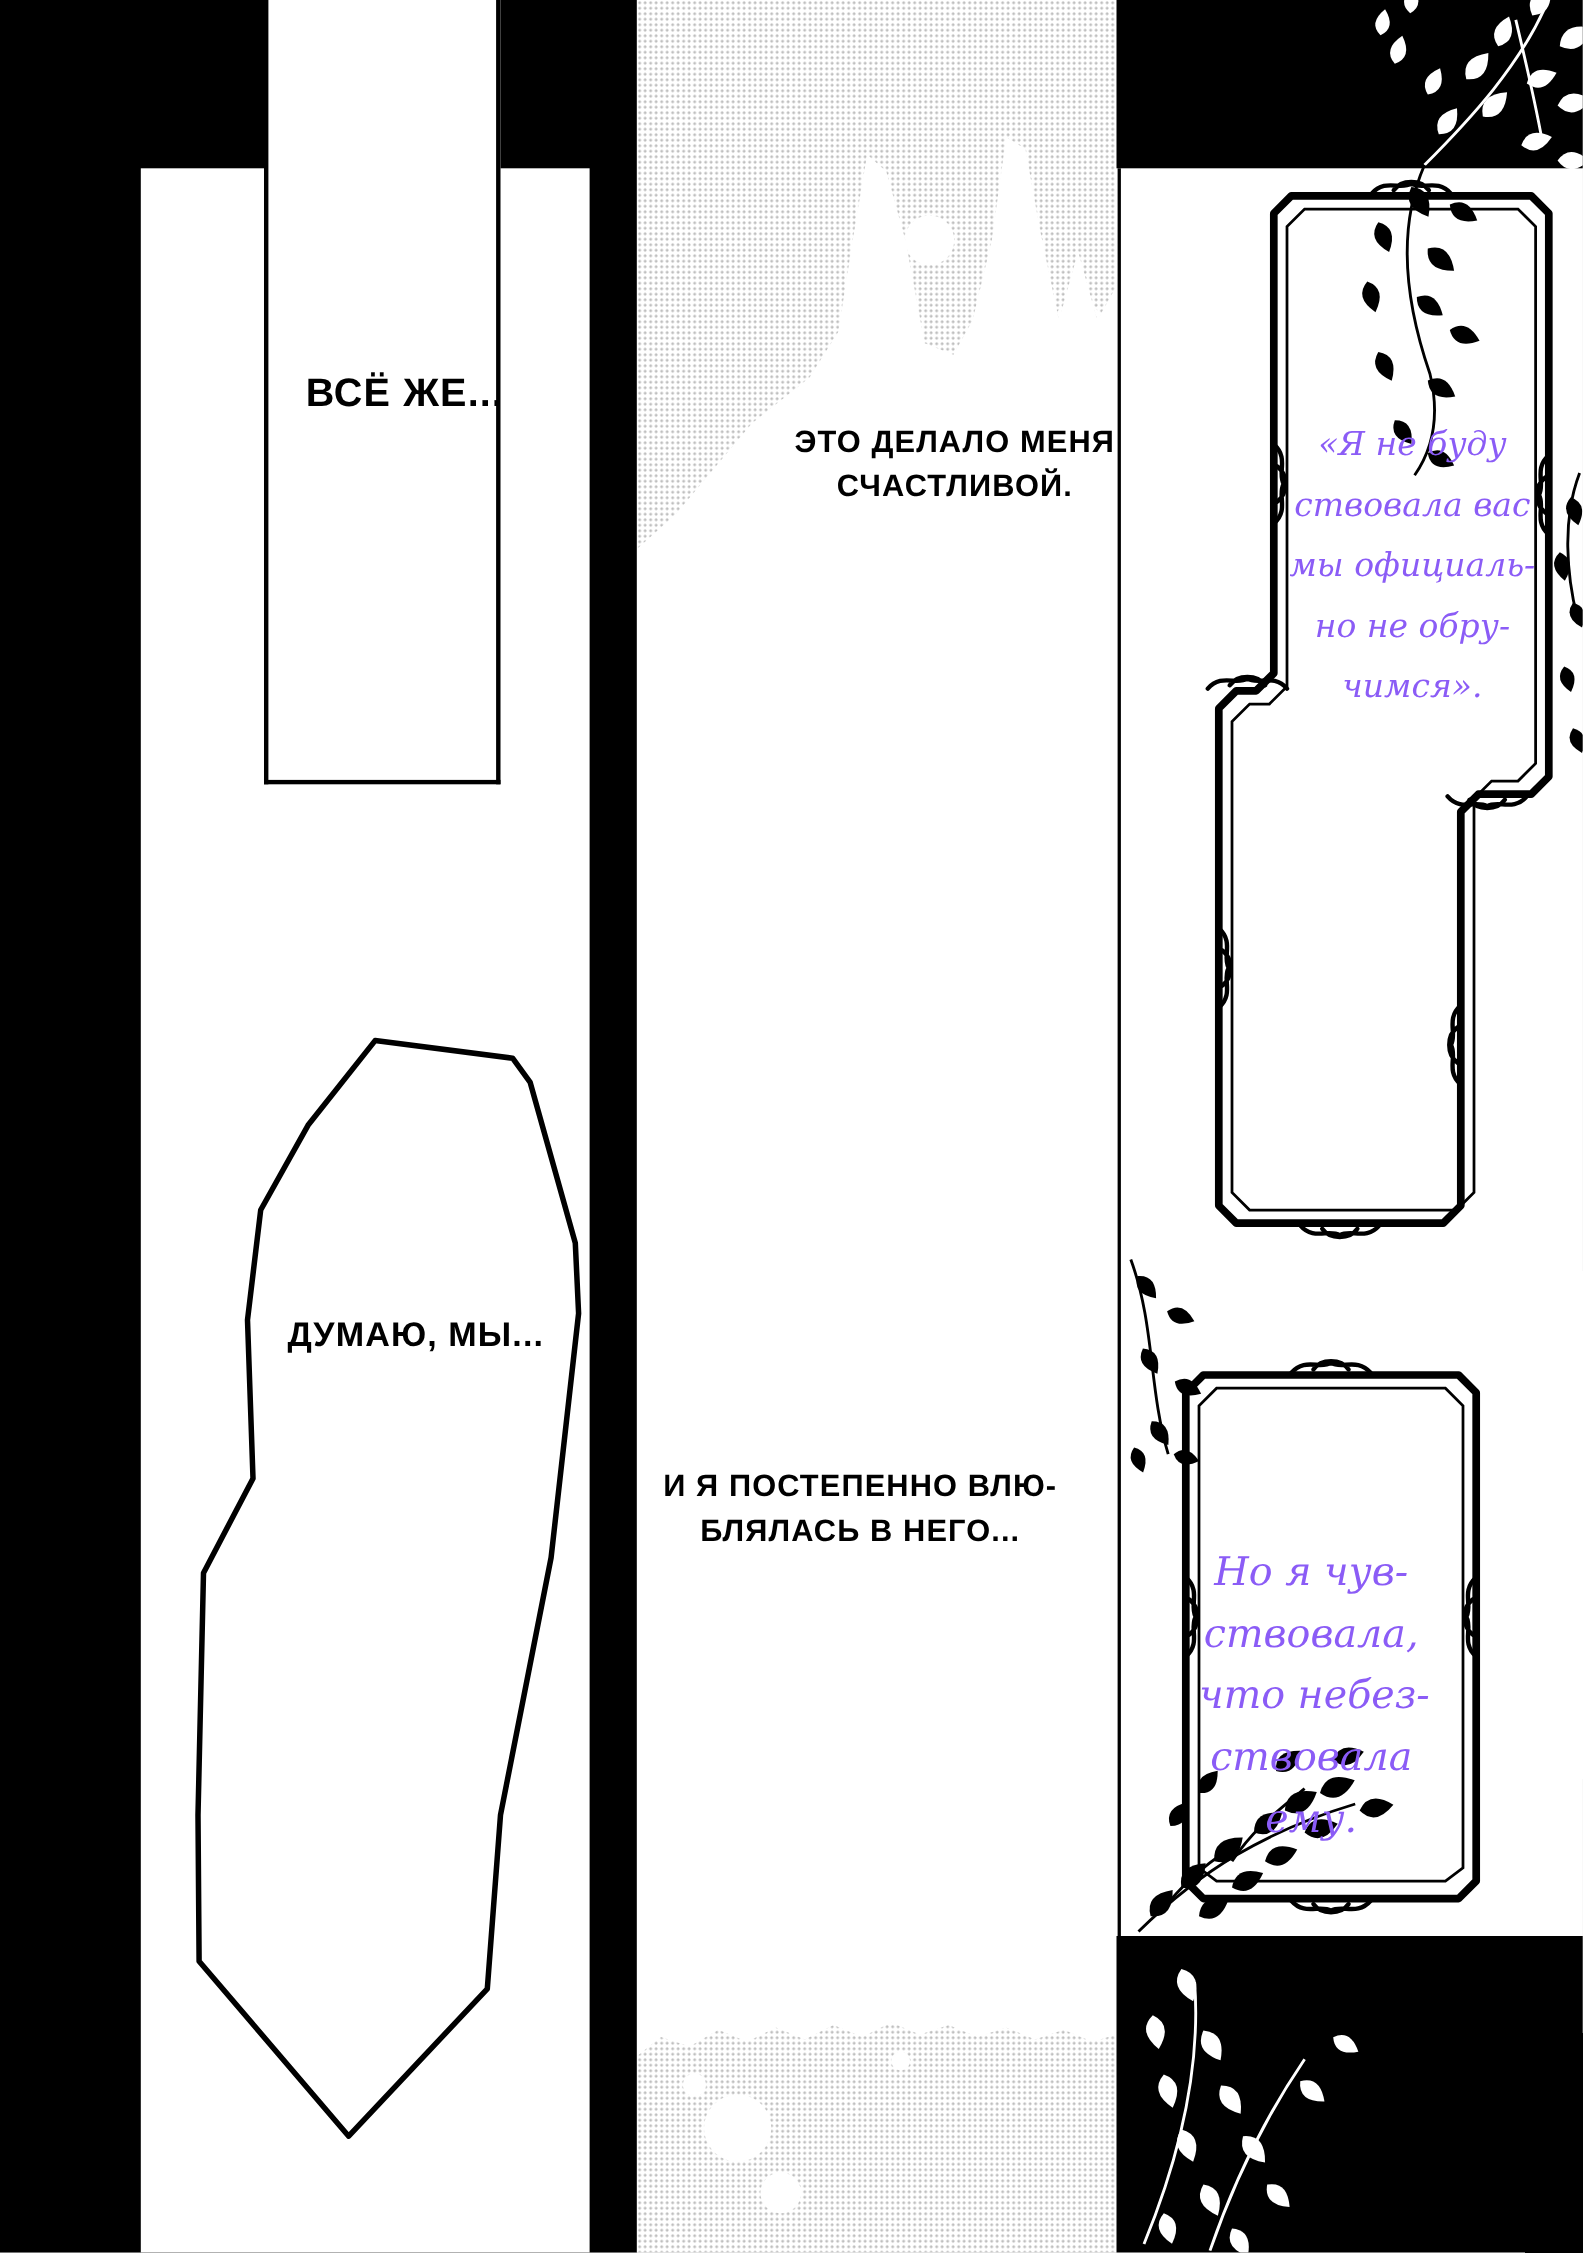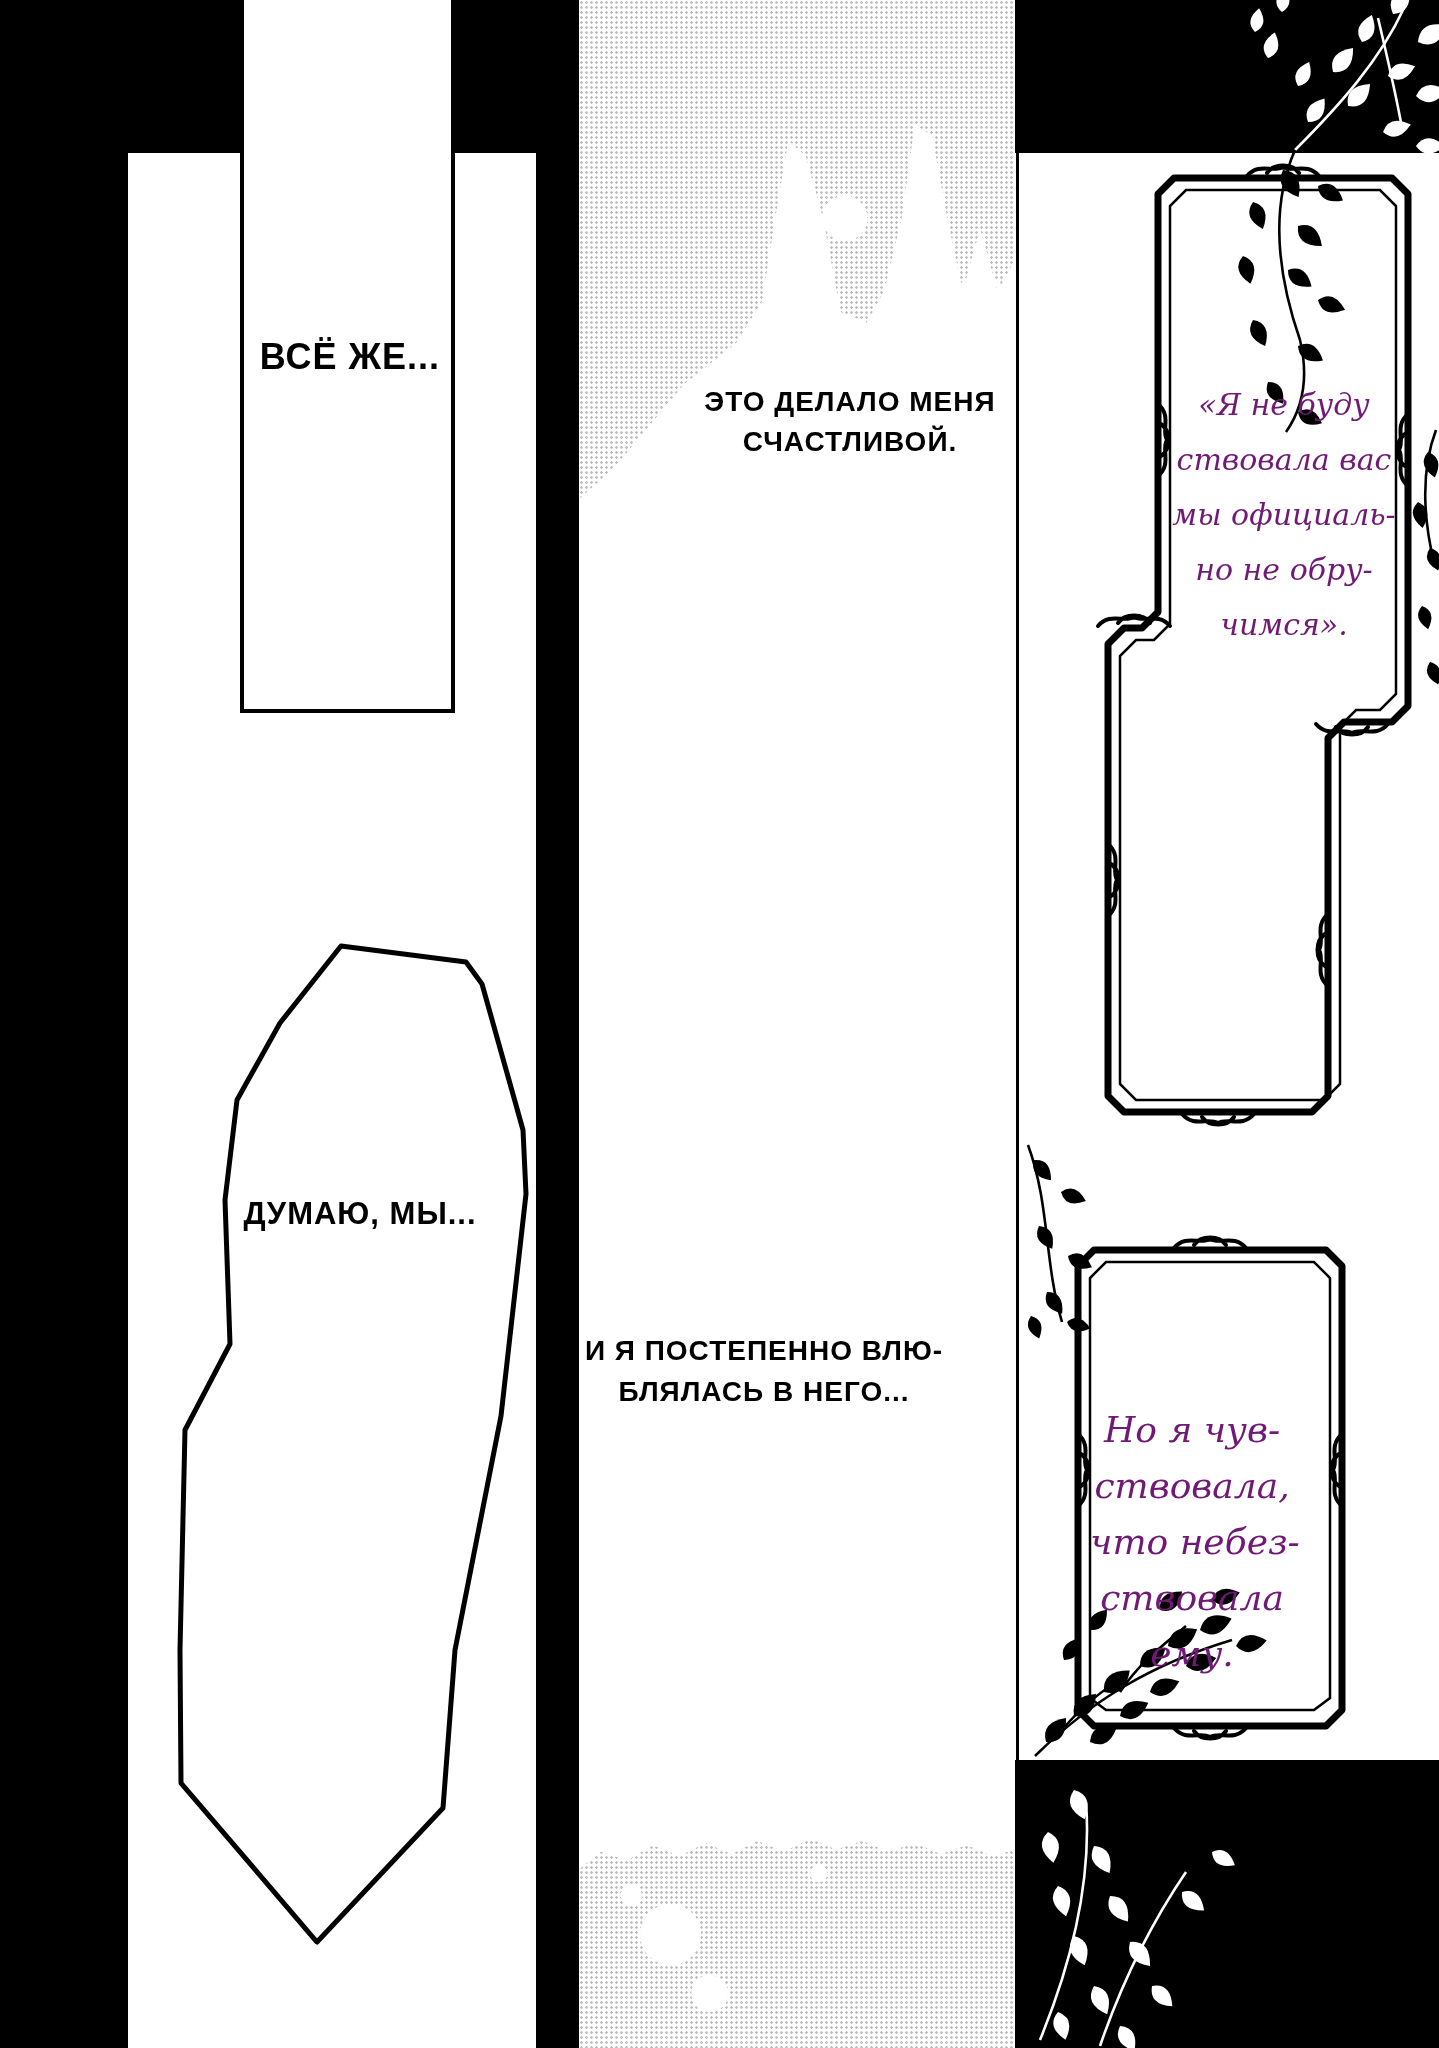--- a/index.html
+++ b/index.html
@@ -48,22 +48,22 @@
   }
   
   .right-white{left:1015px;top:0;width:424px;height:2048px;background:#fff;z-index:1;}
   .right-top-black{left:1015px;top:0;width:424px;height:153px;background:#000;z-index:2;}
   .right-bottom-black{left:1015px;top:1760px;width:424px;height:288px;background:#000;z-index:2;}
   .right-divider{left:1016px;top:153px;width:3px;height:1607px;background:#000;z-index:3;}
   
   #art{left:0;top:0;z-index:4;pointer-events:none;}
   
   .txt{position:absolute;z-index:5;color:#000;text-align:center;white-space:nowrap;}
-  .hand{font-family:"Liberation Sans",sans-serif;font-weight:bold;letter-spacing:1px;}
-  .callig{font-family:"DejaVu Serif","Liberation Serif",serif;font-style:italic;font-weight:500;color:#701a75;}
+  .hand{font-family:"Liberation Sans",sans-serif;font-weight:bold;letter-spacing:1px;margin-left:18px;}
+  .callig{font-family:"DejaVu Serif","Liberation Serif",serif;font-style:italic;font-weight:500;color:#8b5cf6;}
   .t-vsyozhe{left:245px;top:336px;width:210px;font-size:36px;}
   .t-midtop{left:650px;top:382px;width:400px;font-size:28px;line-height:40px;}
   .t-dumayu{left:240px;top:1196px;width:240px;font-size:31px;}
   .t-midbottom{left:579px;top:1330px;width:370px;font-size:28px;line-height:41px;}
   .t-lyubim{left:200px;top:1550px;width:240px;font-size:30px;line-height:42px;}
   .t-quote{left:1170px;top:377px;width:228px;font-size:30px;line-height:55px;}
   .t-hot{left:1108px;top:775px;width:220px;font-size:36px;line-height:55px;}
   .t-noya{left:1090px;top:1356px;width:204px;font-size:36px;line-height:56px;margin-top:46px;}
 </style>
 </head>

